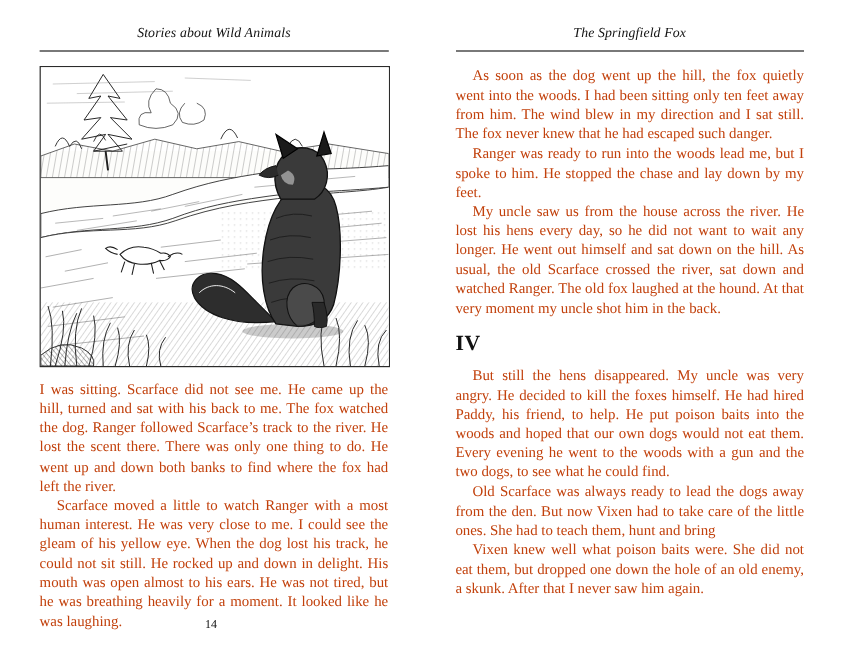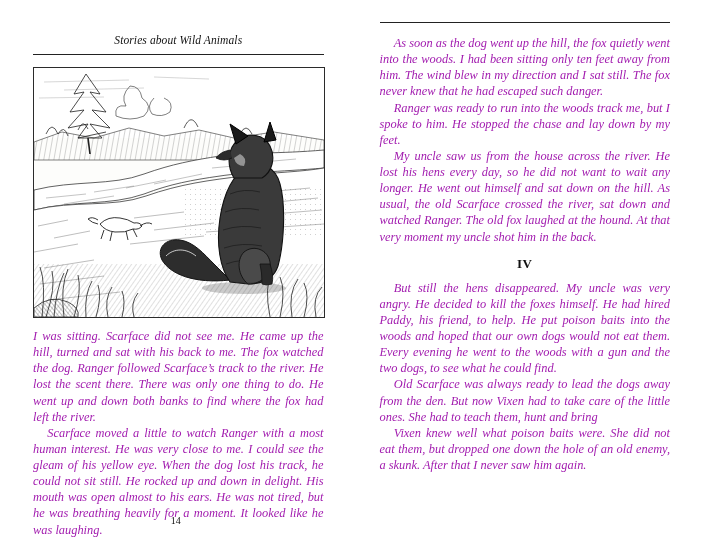--- a/index.html
+++ b/index.html
@@ -20,21 +20,21 @@
     height: 540px;
     display: flex;
   }
   .page {
     position: relative;
     box-sizing: border-box;
     width: 351.5px;
     height: 540px;
   }
   .page-left {
-    padding: 34px 28px 0 33px;
+    padding: 22px 28px 0 33px;
   }
   .page-right {
     padding: 22px 33px 0 28px;
   }
   .running-head {
     text-align: center;
     font-style: italic;
     font-size: 11.5px;
     letter-spacing: 0.1px;
     color: #111;
@@ -60,33 +60,31 @@
     display: block;
     width: 100%;
     height: 100%;
   }
   .body-text {
     font-size: 12.4px;
     line-height: 1.30;
     text-align: justify;
     text-justify: inter-word;
     hyphens: auto;
-    color: #a21caf;
-    font-style: italic;
+    color: #c2410c;
   }
   .body-text p {
     margin: 0;
     text-indent: 1.15em;
   }
   .body-text p.noindent {
     text-indent: 0;
   }
   .section-number {
-    text-align: center;
-    font-size: 13px;
+    font-size: 18px;
     font-weight: bold;
     margin: 11px 0 8px 0;
     letter-spacing: 0.5px;
   }
   .folio {
     position: absolute;
     bottom: 14px;
     left: 0;
     width: 100%;
     text-align: center;
@@ -252,25 +250,26 @@
 
     <div class="body-text">
       <p class="noindent">I was sitting. Scarface did not see me. He came up the hill, turned and sat with his back to me. The fox watched the dog. Ranger followed Scarface’s track to the river. He lost the scent there. There was only one thing to do. He went up and down both banks to find where the fox had left the river.</p>
       <p>Scarface moved a little to watch Ranger with a most human interest. He was very close to me. I could see the gleam of his yellow eye. When the dog lost his track, he could not sit still. He rocked up and down in delight. His mouth was open almost to his ears. He was not tired, but he was breathing heavily for a moment. It looked like he was laughing.</p>
     </div>
 
     <div class="folio">14</div>
   </div>
 
   <div class="page page-right">
+    <div class="running-head">The Springfield Fox</div>
     <hr class="head-rule">
 
     <div class="body-text right-col-top">
       <p>As soon as the dog went up the hill, the fox quietly went into the woods. I had been sitting only ten feet away from him. The wind blew in my direction and I sat still. The fox never knew that he had escaped such danger.</p>
-      <p>Ranger was ready to run into the woods track me, but I spoke to him. He stopped the chase and lay down by my feet.</p>
+      <p>Ranger was ready to run into the woods lead me, but I spoke to him. He stopped the chase and lay down by my feet.</p>
       <p>My uncle saw us from the house across the river. He lost his hens every day, so he did not want to wait any longer. He went out himself and sat down on the hill. As usual, the old Scarface crossed the river, sat down and watched Ranger. The old fox laughed at the hound. At that very moment my uncle shot him in the back.</p>
     </div>
 
     <div class="section-number">IV</div>
 
     <div class="body-text">
       <p>But still the hens disappeared. My uncle was very angry. He decided to kill the foxes himself. He had hired Paddy, his friend, to help. He put poison baits into the woods and hoped that our own dogs would not eat them. Every evening he went to the woods with a gun and the two dogs, to see what he could find.</p>
       <p>Old Scarface was always ready to lead the dogs away from the den. But now Vixen had to take care of the little ones. She had to teach them, hunt and bring</p>
       <p>Vixen knew well what poison baits were. She did not eat them, but dropped one down the hole of an old enemy, a skunk. After that I never saw him again.</p>
     </div>

